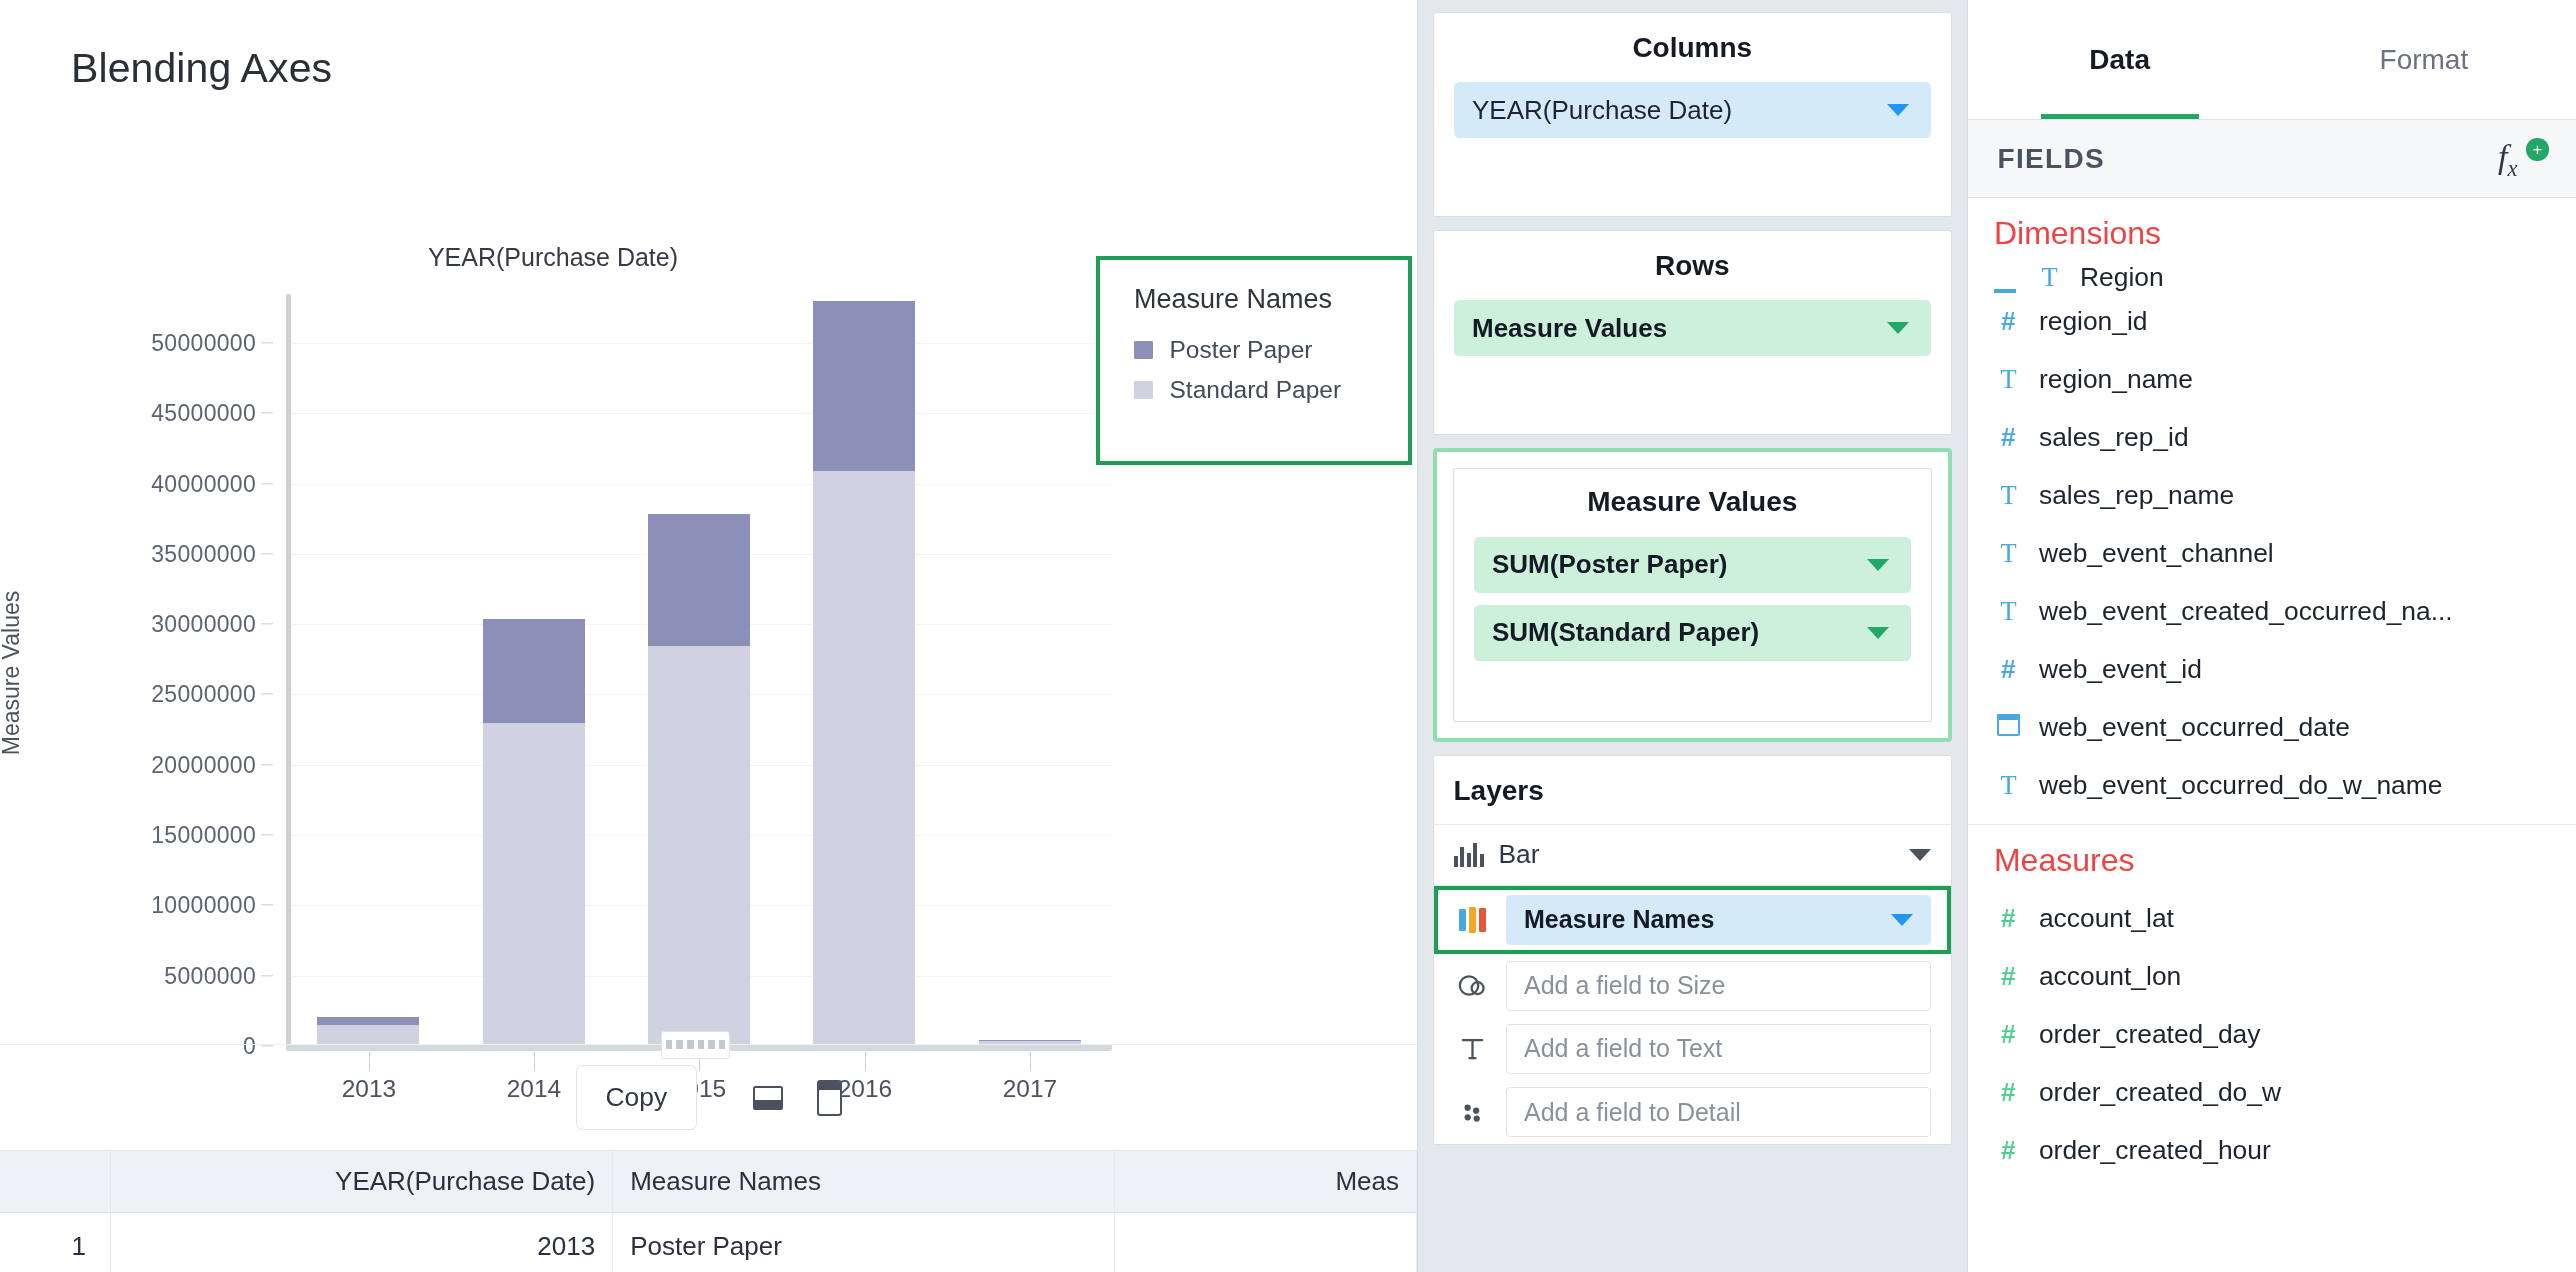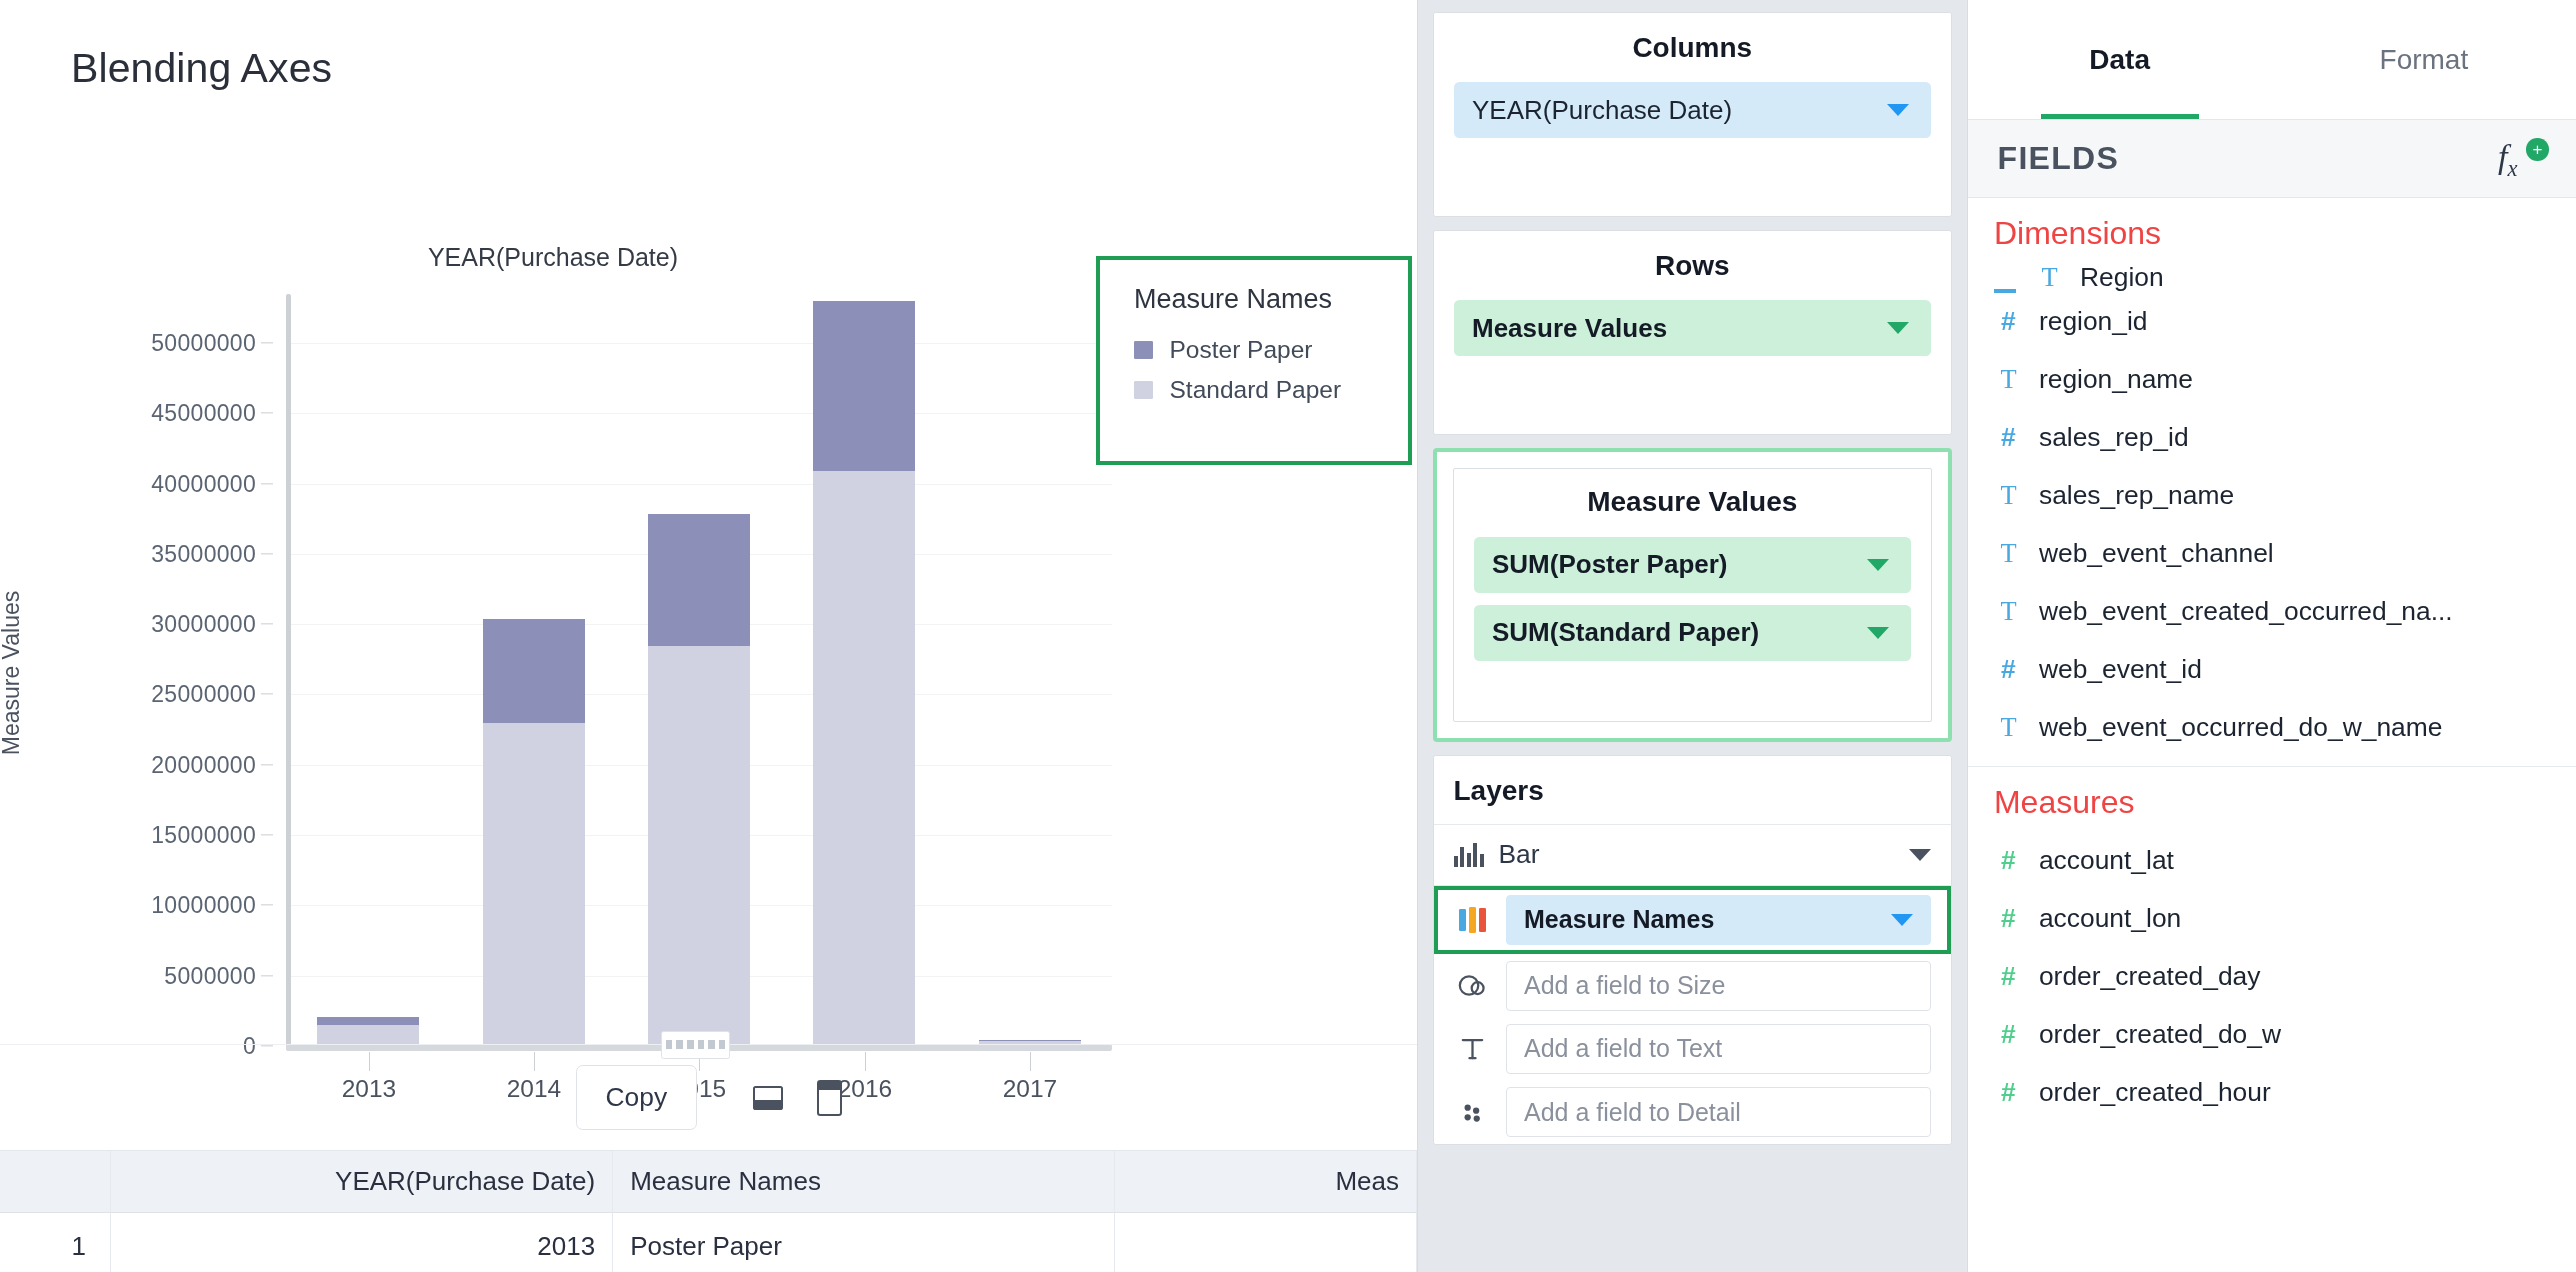--- a/index.html
+++ b/index.html
@@ -199,21 +199,21 @@
     font-size: 28px; color: #6b7280; position: relative; cursor:pointer;
   }
   .tab.active { color: #151b26; font-weight: bold; }
   .tab.active::after {
     content:''; position:absolute; bottom:0; left:24%; right:24%; height:5.3px; background:#21a866;
   }
   .fields-bar {
     height: 79px; background:#f5f7f9; border-top:1.3px solid #e3e6ea; border-bottom:1.3px solid #e3e6ea;
     display:flex; align-items:center; justify-content:space-between; padding: 0 30px;
   }
-  .fields-label { font-size: 32px; letter-spacing: 1.3px; color: #4a5260; font-weight: bold; }
+  .fields-label { font-size: 28px; letter-spacing: 1.3px; color: #4a5260; font-weight: bold; }
   .fx { position: relative; width: 48px; height: 41px; }
   .fx-text { font-family: "Liberation Serif", serif; font-style: italic; font-size: 34px; color:#2d3748; }
   .fx-badge {
     position:absolute; right:-2.6px; top:0; width:22.5px; height:22.5px; border-radius:50%;
     background:#21a866; color:#fff; font-size:17px; display:flex; align-items:center; justify-content:center;
     font-family:"Liberation Sans", sans-serif; font-style: normal; line-height:1;
   }
   .field-section-title { font-size: 32px; font-weight: normal; color:#ef4444; padding: 17px 26.4px 10.6px 26.4px; }
   .field-row { display:flex; align-items:center; gap: 16px; padding: 5.3px 26.4px; height: 58px; }
   .field-row .ficon { width: 29px; text-align:center; font-size: 26.4px; color: #4aa8e0; font-family:"Liberation Serif", serif; }
@@ -512,20 +512,24 @@
         </div>
         <div class="field-row">
           <span class="ficon">T</span>
           <span class="fname">web_event_created_occurred_na...</span>
         </div>
         <div class="field-row">
           <span class="ficon num">#</span>
           <span class="fname">web_event_id</span>
         </div>
         <div class="field-row">
+          <span class="ficon"><span class="cal-icon" style="display:inline-block"></span></span>
+          <span class="fname">web_event_occurred_date</span>
+        </div>
+        <div class="field-row">
           <span class="ficon">T</span>
           <span class="fname">web_event_occurred_do_w_name</span>
         </div>
       </div>
 
     <div class="measures-sep"></div>
     <div class="field-section-title">Measures</div>
     <div id="measures-list">
         <div class="field-row">
           <span class="ficon num-green">#</span>

